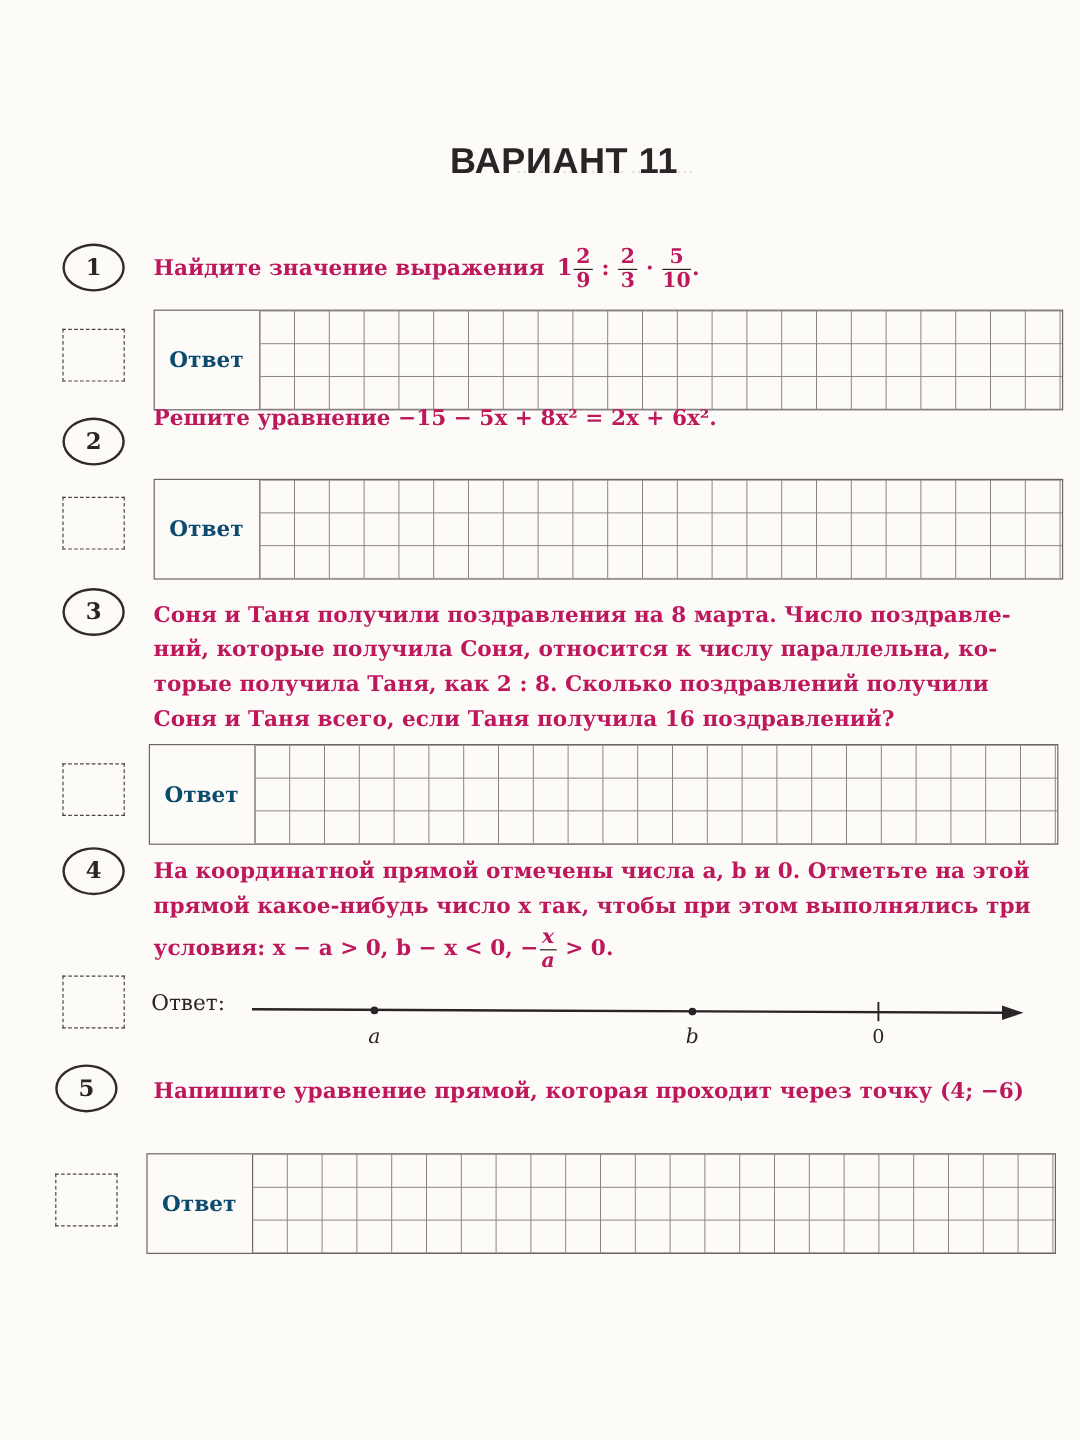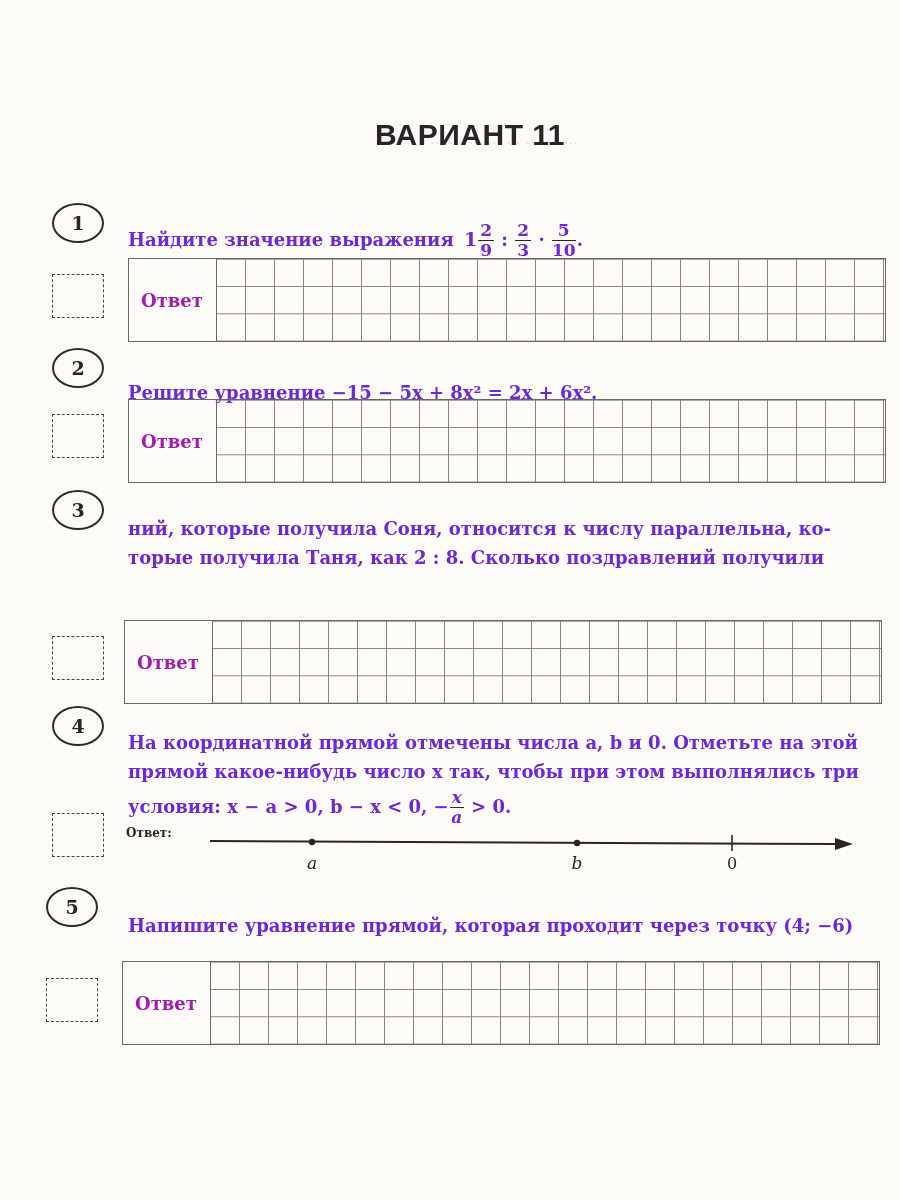--- a/index.html
+++ b/index.html
@@ -19,50 +19,50 @@
     border: 2px solid #2f2a2b; border-radius: 50%;
     display: flex; align-items: center; justify-content: center;
     font-weight: bold; font-size: 19px; box-sizing: border-box;
   }
   .dash-box {
     position: absolute; width: 52px; height: 44px;
     border: 1.5px dashed #4a4446; box-sizing: border-box;
   }
   .task-text {
     position: absolute; left: 128px; width: 760px;
-    font-weight: bold; font-size: 18px; line-height: 26px; color: #6d28d9; margin-top: 16px;
+    font-weight: bold; font-size: 18px; line-height: 26px; color: #be185d;
   }
   .task-text .it { font-style: italic; }
   .frac {
     display: inline-block; vertical-align: middle; text-align: center; line-height: 1;
     margin: 0 1px;
   }
   .frac > span { display: block; font-size: 17px; }
   .frac > span.top { border-bottom: 1.5px solid #2a2426; padding: 0 2px 1px 2px; }
   .frac > span.bot { padding-top: 1px; }
   .answer-grid {
     position: absolute; height: 84px; box-sizing: border-box;
     border: 1.5px solid #6d6668; display: flex;
   }
   .answer-label {
     width: 88px; flex: none; border-right: 1.5px solid #6d6668;
     display: flex; align-items: center; padding-left: 12px; box-sizing: border-box;
-    font-size: 18px; font-weight: bold; color: #a21caf;
+    font-size: 18px; font-weight: bold; color: #0c4a6e;
   }
   .cells {
     flex: 1;
     background-image:
       linear-gradient(to right, #8a8385 1px, transparent 1px),
       linear-gradient(to bottom, #8a8385 1px, transparent 1px);
     background-size: 29px 100%, 100% 27.3px;
     background-position: 28px 0, 0 27px;
   }
   .numline-label {
     position: absolute; left: 126px; top: 826px;
-    font-size: 12px; font-weight: bold;
+    font-size: 18px; font-weight: normal;
   }
   .numline { position: absolute; left: 205px; top: 820px; width: 650px; height: 60px; }
   .bleed { position: absolute; color: #c9c4c4; font-size: 15px; font-family: "DejaVu Serif", serif; opacity: 0.55; }
 </style>
 </head>
 <body>
 
 <div class="bleed" style="left:430px;top:130px;transform:scaleX(-1);">... ... ... ... ... ... ... ...</div>
 
 <div class="page-title">ВАРИАНТ 11</div>
@@ -82,36 +82,38 @@
 </div>
 <div class="dash-box" style="left:52px;top:274px;"></div>
 <div class="answer-grid" style="left:128px;top:258px;width:758px;">
   <div class="answer-label">Ответ</div>
   <div class="cells"></div>
 </div>
 
 <div class="num-circle" style="left:52px;top:348px;">
     <span>2</span>
   </div>
-<div class="task-text" style="top:364px;">
+<div class="task-text" style="top:336px;">
   <span>Решите уравнение</span>
   <span>−15 − 5x + 8x² = 2x + 6x².</span>
 </div>
 <div class="dash-box" style="left:52px;top:414px;"></div>
 <div class="answer-grid" style="left:128px;top:399px;width:758px;">
   <div class="answer-label">Ответ</div>
   <div class="cells"></div>
 </div>
 
 <div class="num-circle" style="left:52px;top:490px;">
     <span>3</span>
   </div>
 <div class="task-text" style="top:498px;line-height:29px;">
+  <div>Соня и Таня получили поздравления на 8 марта. Число поздравле-</div>
   <div>ний, которые получила Соня, относится к числу параллельна, ко-</div>
   <div>торые получила Таня, как 2 : 8. Сколько поздравлений получили</div>
+  <div>Соня и Таня всего, если Таня получила 16 поздравлений?</div>
 </div>
 <div class="dash-box" style="left:52px;top:636px;"></div>
 <div class="answer-grid" style="left:124px;top:620px;width:758px;">
   <div class="answer-label">Ответ</div>
   <div class="cells"></div>
 </div>
 
 <div class="num-circle" style="left:52px;top:706px;">
     <span>4</span>
   </div>

